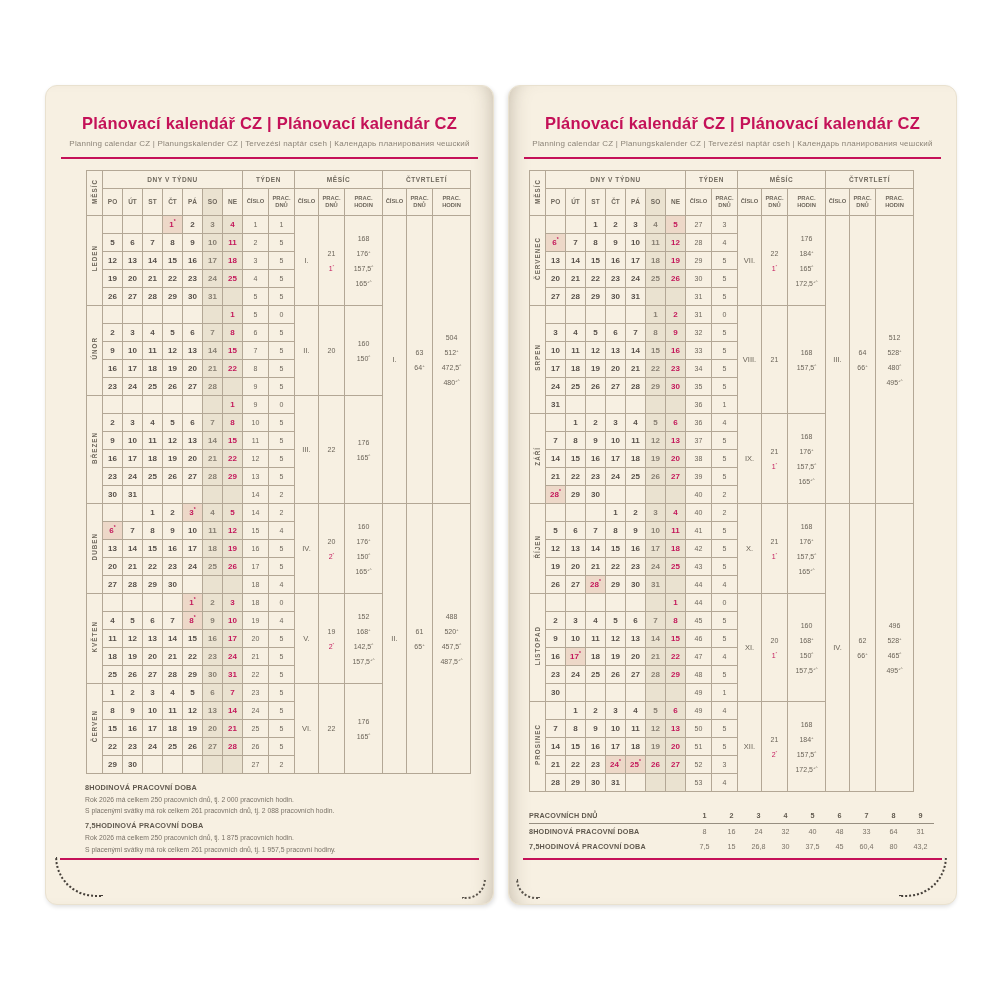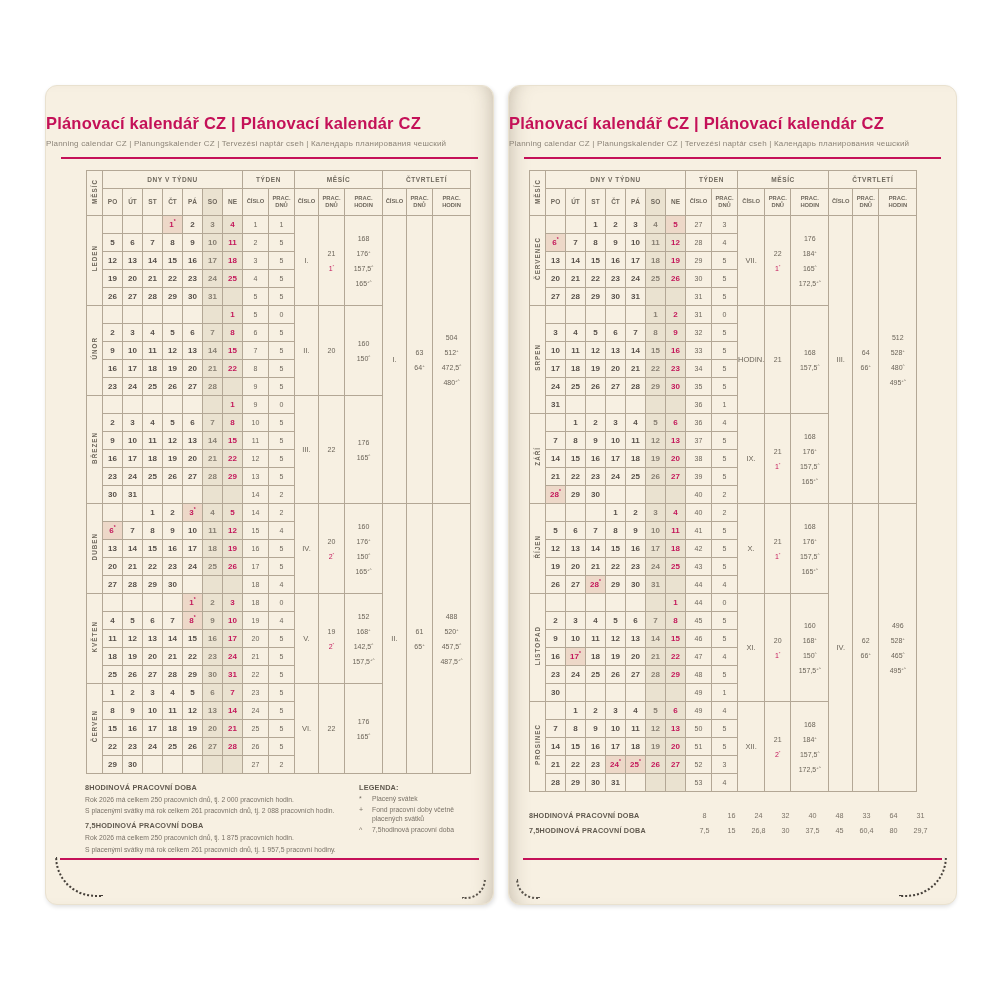--- a/index.html
+++ b/index.html
@@ -3,21 +3,21 @@
 <meta charset="utf-8">
 <style>
   html,body{margin:0;padding:0;background:#ffffff;}
   .canvas{position:relative;width:1000px;height:1000px;background:#ffffff;overflow:hidden;
           font-family:"Liberation Sans",sans-serif;}
   .page{position:absolute;top:85px;width:447px;height:818px;background:#f7f0e2;
         border:1px solid #e9e1cf;border-radius:12px;}
   .page-left{left:45px;box-shadow:inset -16px 0 20px -16px rgba(90,75,55,.35),1px 2px 4px rgba(0,0,0,.12);}
   .page-right{left:508px;box-shadow:inset 16px 0 20px -16px rgba(90,75,55,.35),-1px 2px 4px rgba(0,0,0,.12);}
 
-  .page-header{text-align:left;padding-top:28px;}
+  .page-header{text-align:center;padding-top:28px;}
   .title{font-size:16.5px;font-weight:bold;color:#c41158;letter-spacing:.2px;}
   .subtitle{font-size:8px;color:#8c8478;margin-top:6px;letter-spacing:.2px;}
   .rule{height:2px;background:#c41158;margin:9px 15px 0 15px;}
 
   table.cal{border-collapse:collapse;table-layout:fixed;margin-top:11px;}
   .page-left table.cal{margin-left:40px;}
   .page-right table.cal{margin-left:20px;}
   .cal th,.cal td{border:1px solid #b3a795;padding:0;text-align:center;vertical-align:middle;}
   .cal thead th{color:#6e675c;font-weight:bold;}
   .gh{font-size:6.5px;height:17px;letter-spacing:.6px;}
@@ -554,37 +554,20 @@
       </table>
     <div class="foot">
       <div class="foot-main">
         <div class="ft-title">8HODINOVÁ PRACOVNÍ DOBA</div>
         <div class="ft-line">Rok 2026 má celkem 250 pracovních dnů, tj. 2 000 pracovních hodin.</div>
         <div class="ft-line">S placenými svátky má rok celkem 261 pracovních dnů, tj. 2 088 pracovních hodin.</div>
         <div class="ft-title mt">7,5HODINOVÁ PRACOVNÍ DOBA</div>
         <div class="ft-line">Rok 2026 má celkem 250 pracovních dnů, tj. 1 875 pracovních hodin.</div>
         <div class="ft-line">S placenými svátky má rok celkem 261 pracovních dnů, tj. 1 957,5 pracovní hodiny.</div>
       </div>
-      <div class="legend">
-        <div class="ft-title">LEGENDA:</div>
-        <div id="legend-items">
-            <div class="lg-item">
-              <span class="lg-sym">*</span>
-              <span class="lg-txt">Placený svátek</span>
-            </div>
-            <div class="lg-item">
-              <span class="lg-sym">+</span>
-              <span class="lg-txt">Fond pracovní doby včetně placených svátků</span>
-            </div>
-            <div class="lg-item">
-              <span class="lg-sym">^</span>
-              <span class="lg-txt">7,5hodinová pracovní doba</span>
-            </div>
-          </div>
-      </div>
     </div>
     <div class="bottom-rule"></div>
     <div class="stitch st-bl"></div>
     <div class="stitch st-ibr"></div>
   </div>
 
   <div class="page page-right">
     <div class="page-header">
       <div class="title">Plánovací kalendář CZ | Plánovací kalendár CZ</div>
       <div class="subtitle">Planning calendar CZ | Planungskalender CZ | Tervezési naptár cseh | Календарь планирования чешский</div>
@@ -718,21 +701,21 @@
             <td class="mname" rowspan="6"><span class="v">SRPEN</span></td>
             <td class="d"></td>
             <td class="d"></td>
             <td class="d"></td>
             <td class="d"></td>
             <td class="d"></td>
             <td class="d sat">1</td>
             <td class="d sun">2</td>
             <td class="wn">31</td>
             <td class="wn">0</td>
-            <td class="stat roman" rowspan="6">HODIN.</td>
+            <td class="stat roman" rowspan="6">VIII.</td>
             <td class="stat" rowspan="6">
               <div class="ln">21</div>
             </td>
             <td class="stat" rowspan="6">
               <div class="ln">168</div>
               <div class="ln">157,5<sup>^</sup></div>
             </td>
           </tr>
           <tr>
             <td class="d">3</td>
@@ -1089,20 +1072,32 @@
             <col style="width:25px">
             <col style="width:25px">
             <col style="width:25px">
             <col style="width:25px">
             <col style="width:25px">
             <col style="width:25px">
             <col style="width:25px">
             <col style="width:25px">
           </colgroup>
           <tbody>
+            <tr class="hd">
+              <td class="lbl">PRACOVNÍCH DNŮ</td>
+              <td>1</td>
+              <td>2</td>
+              <td>3</td>
+              <td>4</td>
+              <td>5</td>
+              <td>6</td>
+              <td>7</td>
+              <td>8</td>
+              <td>9</td>
+            </tr>
             <tr>
               <td class="lbl">8HODINOVÁ PRACOVNÍ DOBA</td>
               <td>8</td>
               <td>16</td>
               <td>24</td>
               <td>32</td>
               <td>40</td>
               <td>48</td>
               <td>33</td>
               <td>64</td>
@@ -1111,21 +1106,21 @@
             <tr>
               <td class="lbl">7,5HODINOVÁ PRACOVNÍ DOBA</td>
               <td>7,5</td>
               <td>15</td>
               <td>26,8</td>
               <td>30</td>
               <td>37,5</td>
               <td>45</td>
               <td>60,4</td>
               <td>80</td>
-              <td>29,7</td>
+              <td>43,2</td>
             </tr>
           </tbody>
         </table>
     </div>
     <div class="bottom-rule"></div>
     <div class="stitch st-br"></div>
     <div class="stitch st-ibl"></div>
   </div>
 
 </div>

